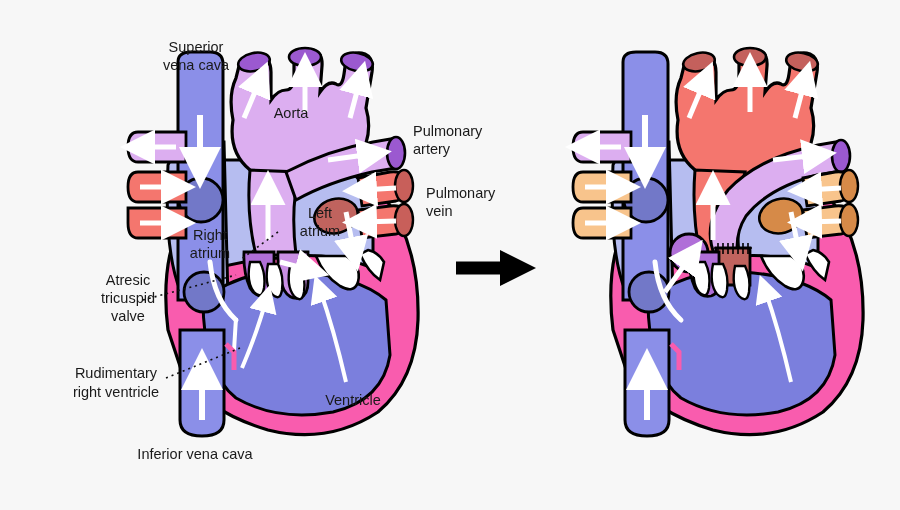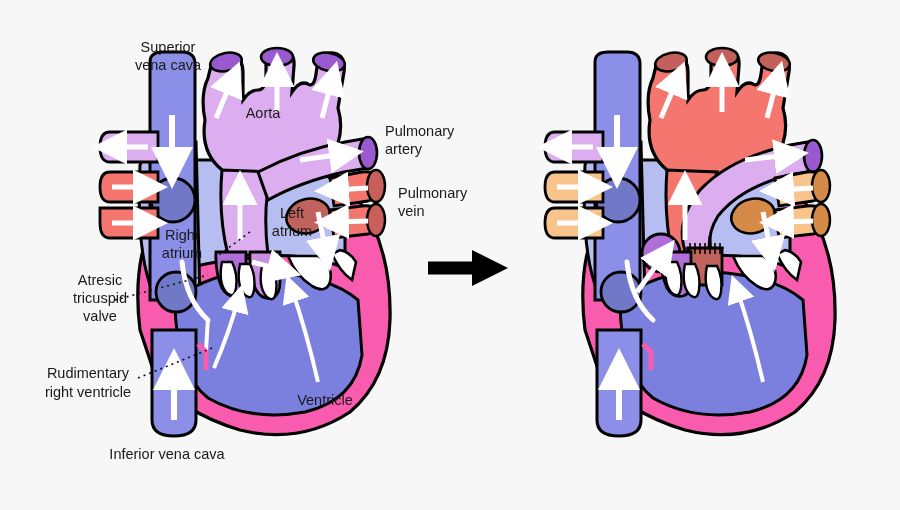--- a/index.html
+++ b/index.html
@@ -3,21 +3,21 @@
 <meta charset="utf-8">
 <style>
   html,body{margin:0;padding:0;}
   body{
     width:900px;height:510px;
     background:#f7f7f7;
     font-family:"Liberation Sans",sans-serif;
     overflow:hidden;
     position:relative;
   }
-  #stage{position:absolute;inset:0;}
+  #stage{position:absolute;inset:0;padding-left:28px;}
   svg{display:block;}
   .lbl{
     font-family:"Liberation Sans",sans-serif;
     font-size:14.5px;
     fill:#1a1a1a;
     dominant-baseline:middle;
   }
 </style>
 </head>
 <body>

